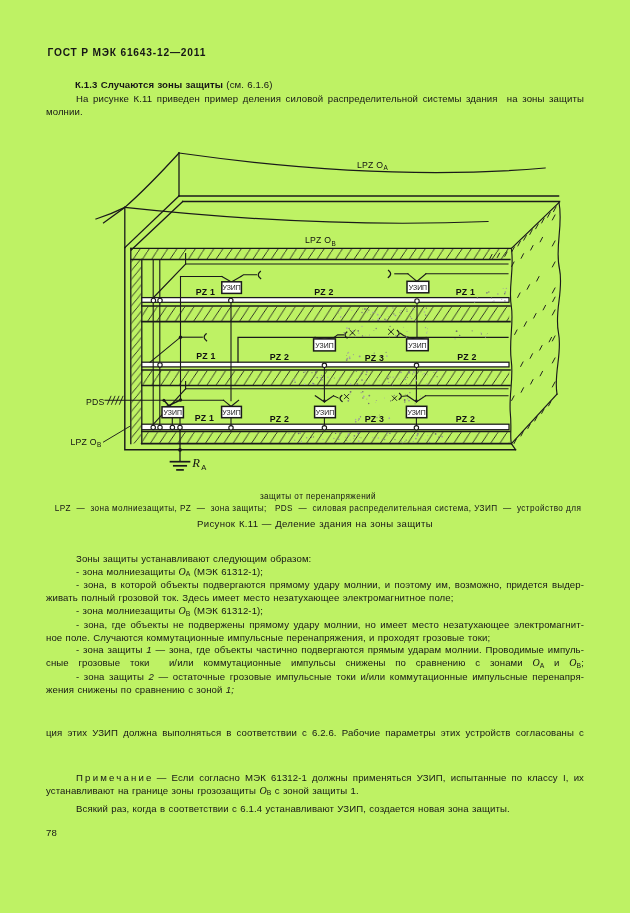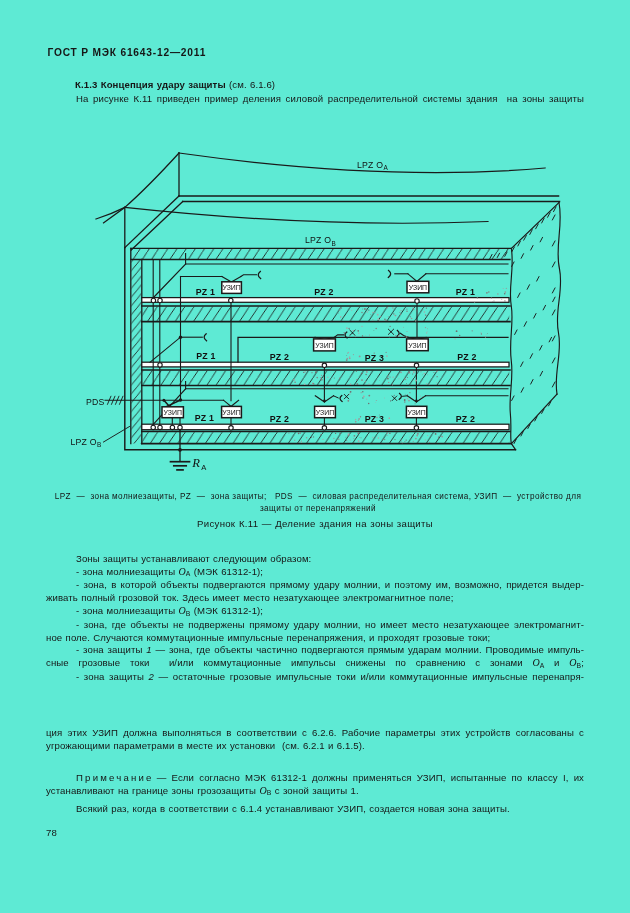--- a/index.html
+++ b/index.html
@@ -1,34 +1,35 @@
 <!DOCTYPE html>
 <html><head><meta charset="utf-8"><style>
 html,body{margin:0;padding:0}
-.page{position:relative;width:630px;height:913px;background:#5eead4;overflow:hidden;
+.page{position:relative;width:630px;height:913px;background:#bef264;overflow:hidden;
  font-family:"Liberation Sans",sans-serif;color:#161616}
 .abs{position:absolute}
 .b{font-weight:bold}
 .t{font-size:9.6px;line-height:12.8px;letter-spacing:0.1px;word-spacing:0.55px}
 .blk{position:absolute;left:46px;width:538px}
 .j{text-align:justify;text-align-last:justify}
 .in{text-indent:30px}
 sub{font-size:6.8px;vertical-align:baseline;position:relative;top:1.8px}
 i.o{font-family:"Liberation Serif",serif;font-size:10px}
 .cap{font-size:8.2px;letter-spacing:0.42px;text-align:center}
 </style></head>
 <body>
 <div class="page">
 
 <div class="abs b" style="left:47.5px;top:47.2px;font-size:10.2px;letter-spacing:0.8px">ГОСТ Р МЭК 61643-12—2011</div>
 
-<div class="abs t" style="left:75px;top:78.8px"><span class="b">К.1.3 Концепция удару защиты</span> (см. 6.1.6)</div>
+<div class="abs t" style="left:75px;top:78.8px"><span class="b">К.1.3 Случаются зоны защиты</span> (см. 6.1.6)</div>
 
 <div class="blk t" style="top:92.8px">
 <div class="j in">На рисунке К.11 приведен пример деления силовой распределительной системы здания&nbsp; на зоны защиты</div>
+<div>молнии.</div>
 </div>
 
 <svg class="abs" style="left:0;top:0" width="630" height="913" viewBox="0 0 630 913">
 <defs>
 <pattern id="hs" width="9.2" height="14" patternUnits="userSpaceOnUse">
 <line x1="0" y1="14" x2="9.2" y2="0" stroke="#1a1a1a" stroke-width="0.85"></line>
 </pattern>
 <pattern id="hw" width="7.2" height="8.8" patternUnits="userSpaceOnUse">
 <line x1="0" y1="8.8" x2="7.2" y2="0" stroke="#1a1a1a" stroke-width="0.85"></line>
 </pattern>
@@ -512,43 +513,43 @@
 <text x="70.5" y="444.8" font-size="8.7" text-anchor="start" font-weight="normal" font-family="Liberation Sans, sans-serif" stroke="none" fill="#111" letter-spacing="0.2">LPZ O</text>
 <text x="97.0" y="447.0" font-size="6.4" text-anchor="start" font-weight="normal" font-family="Liberation Sans, sans-serif" stroke="none" fill="#111">B</text>
 <line x1="103.5" y1="442.0" x2="129.5" y2="426.5" stroke-width="0.95"></line>
 <text x="86" y="404.9" font-size="8.7" text-anchor="start" font-weight="normal" font-family="Liberation Sans, sans-serif" stroke="none" fill="#111" letter-spacing="0.2">PDS</text>
 <text x="192.3" y="467.3" font-size="12.6" text-anchor="start" font-weight="normal" font-style="italic" font-family="Liberation Serif, serif" stroke="none" fill="#111">R</text>
 <text x="201.3" y="470.3" font-size="7.6" text-anchor="start" font-weight="normal" font-family="Liberation Sans, sans-serif" stroke="none" fill="#111">A</text>
 </g>
 </svg>
 
 <div class="blk cap" style="top:491.2px;line-height:12.2px;left:49px">
+<div>защиты от перенапряжений</div>
 <div>LPZ&nbsp; —&nbsp; зона молниезащиты, PZ&nbsp; —&nbsp; зона защиты;&nbsp;&nbsp; PDS&nbsp; —&nbsp; силовая распределительная система, УЗИП&nbsp; —&nbsp; устройство для</div>
-<div>защиты от перенапряжений</div>
 </div>
 
 <div class="blk t" style="top:518px;text-align:center;letter-spacing:0.3px">Рисунок К.11 — Деление здания на зоны защиты</div>
 
 <div class="blk t" style="top:552.8px">
 <div class="in">Зоны защиты устанавливают следующим образом:</div>
 <div class="in">- зона молниезащиты <i class="o">O</i><sub>А</sub> (МЭК 61312-1);</div>
 <div class="j in">- зона, в которой объекты подвергаются прямому удару молнии, и поэтому им, возможно, придется выдер-</div>
 <div>живать полный грозовой ток. Здесь имеет место незатухающее электромагнитное поле;</div>
 <div class="in">- зона молниезащиты <i class="o">O</i><sub>В</sub> (МЭК 61312-1);</div>
 <div class="j in">- зона, где объекты не подвержены прямому удару молнии, но имеет место незатухающее электромагнит-</div>
 <div>ное поле. Случаются коммутационные импульсные перенапряжения, и проходят грозовые токи;</div>
 <div class="j in">- зона защиты <i>1</i> — зона, где объекты частично подвергаются прямым ударам молнии. Проводимые импуль-</div>
 <div class="j">сные грозовые токи&nbsp; и/или коммутационные импульсы снижены по сравнению с зонами <i class="o">O</i><sub>А</sub> и <i class="o">O</i><sub>В</sub>;</div>
 <div class="j in">- зона защиты <i>2</i> — остаточные грозовые импульсные токи и/или коммутационные импульсные перенапря-</div>
+<div>жения снижены по сравнению с зоной <i>1;</i></div>
 </div>
 
 
 <div class="blk t" style="top:726.8px">
 <div class="j">ция этих УЗИП должна выполняться в соответствии с 6.2.6. Рабочие параметры этих устройств согласованы с</div>
-<div>угрожающими параметрами в месте их установки&nbsp; (см. 6.2.1 и 6.1.5).</div>
 </div>
 
 <div class="blk t" style="top:771.8px">
 <div class="j in"><span style="letter-spacing:2.2px">Примечани</span>е — Если согласно МЭК 61312-1 должны применяться УЗИП, испытанные по классу I, их</div>
 <div>устанавливают на границе зоны грозозащиты <i class="o">O</i><sub>В</sub> с зоной защиты 1.</div>
 </div>
 
 <div class="blk t" style="top:802.8px">
 <div class="in">Всякий раз, когда в соответствии с 6.1.4 устанавливают УЗИП, создается новая зона защиты.</div>
 </div>

